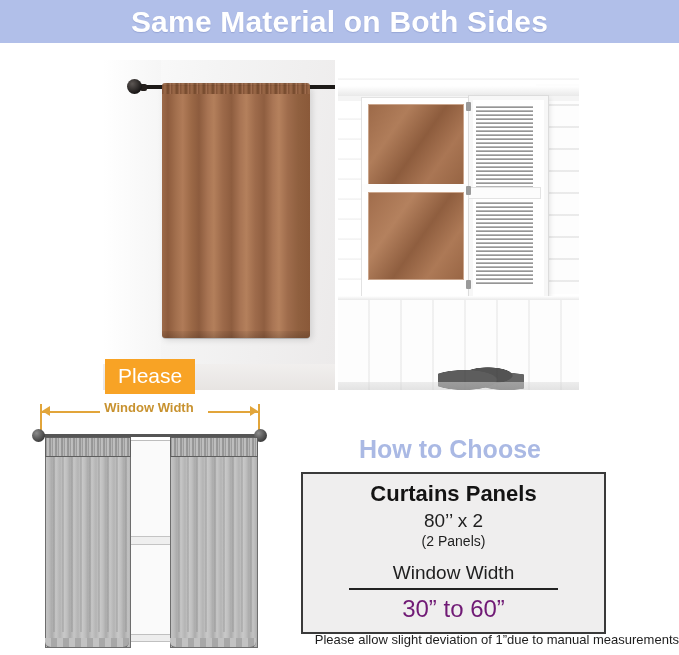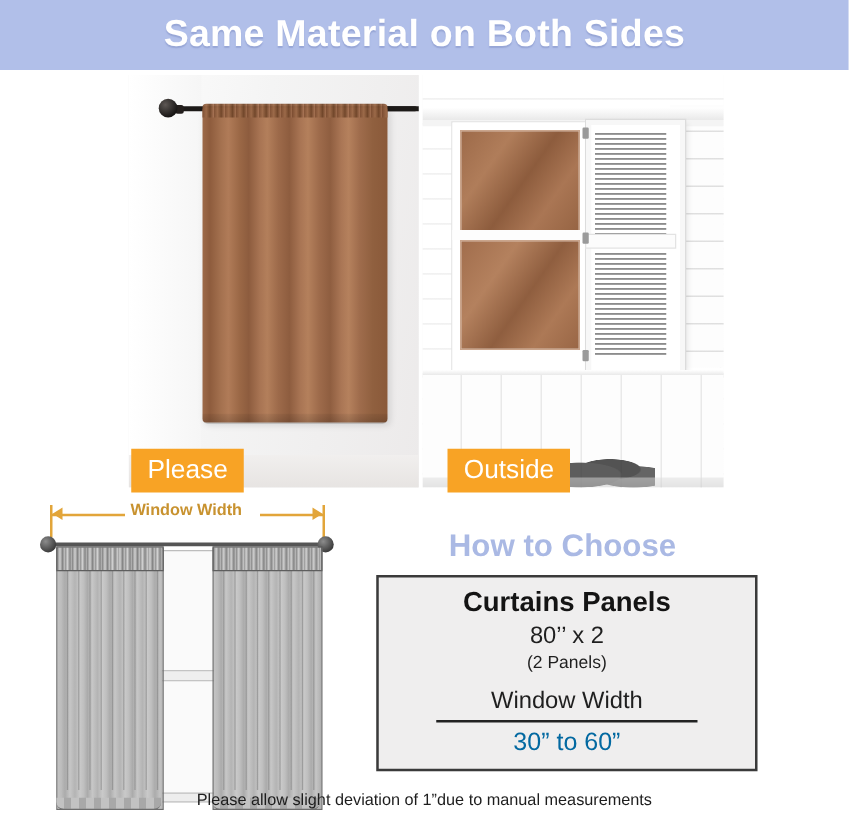--- a/index.html
+++ b/index.html
@@ -7,21 +7,21 @@
     width:679px;height:655px;
     background:#ffffff;
     font-family:"Liberation Sans", sans-serif;
     overflow:hidden;
     position:relative;
   }
   #page{position:relative;width:679px;height:655px;background:#fff;}
 
   
   .banner{
-    position:absolute;left:0;top:0;width:679px;height:56px;
+    position:absolute;left:0;top:0;width:679px;height:43px;
     background:#b1bfe9;
     display:flex;align-items:center;justify-content:center;
   }
   .banner-title{
     color:#ffffff;font-size:30px;font-weight:bold;
     letter-spacing:.2px;
     font-family:"Liberation Sans", sans-serif;
     text-shadow:0 1px 1px rgba(120,135,190,.45);
   }
 
@@ -180,44 +180,44 @@
   .dg-hem{position:absolute;top:240px;height:9px;
     background:repeating-linear-gradient(90deg,#c2c2c2 0 6px,#a8a8a8 6px 12px);
     border-bottom:1px solid #6d6d6d;border-radius:0 0 6px 6px;}
   .dg-hem-l{left:27px;width:84px;}
   .dg-hem-r{left:152px;width:86px;}
 
   
   .choose{position:absolute;left:290px;top:418px;width:320px;}
   .choose-title{
     text-align:center;color:#aab9e4;font-size:25px;font-weight:bold;
-    font-family:"Liberation Sans", sans-serif;margin:5px 0 8px 0;
+    font-family:"Liberation Sans", sans-serif;margin:17px 0 8px 0;
     text-shadow:0 1px 0 rgba(255,255,255,.6);
   }
   .choose-table{
     position:relative;width:305px;margin-left:11px;
     background:#efeeee;border:2px solid #3a3a3a;
     box-sizing:border-box;
   }
   .row{text-align:center;}
   .row-curtains{padding:7px 0 2px 0;font-size:22px;font-weight:bold;color:#141414;}
   .row-size{padding:1px 0 0 0;font-size:19px;color:#1f1f1f;}
   .row-panels{padding:1px 0 6px 0;font-size:14px;color:#1f1f1f;}
   .row-suggestion{
     background:#b1bfe9;color:#ffffff;font-size:18px;font-weight:bold;
     padding:4px 0 5px 0;letter-spacing:.3px;
     text-shadow:0 1px 1px rgba(120,135,190,.4);
   }
   .row-window{padding:7px 0 4px 0;font-size:19px;color:#1f1f1f;}
   .rule{height:2px;background:#222;margin:0 46px;}
-  .row-range{padding:5px 0 9px 0;font-size:20px;color:#0369a1;}
+  .row-range{padding:5px 0 9px 0;font-size:24px;color:#701a75;}
 
   .note{
     position:absolute;left:0;top:632px;width:679px;
-    text-align:center;font-size:13px;color:#1d1d1d;
+    text-align:right;font-size:13px;color:#1d1d1d;
     font-family:"Liberation Sans", sans-serif;
   }
 </style>
 </head>
 <body>
 
 <div id="page">
 
   <div class="banner">
     <div class="banner-title">Same Material on Both Sides</div>
@@ -257,21 +257,20 @@
       <div class="ext-hinge" style="left:128px;top:220px;"></div>
       <div class="ext-ledge"></div>
       <div class="ext-lower-wall"></div>
       <div class="ext-bush"></div>
       <div class="ext-grass"></div>
     </div>
 
   </div>
 
   <div class="tag tag-inside">Please</div>
-  <div class="tag tag-outside">Outside</div>
 
   <div class="diagram">
     <div class="dim-label">Window Width</div>
     <div class="dim-line-l"></div>
     <div class="dim-line-r"></div>
     <div class="dim-tick dim-tick-l"></div>
     <div class="dim-tick dim-tick-r"></div>
     <div class="dim-arrow dim-arrow-l"></div>
     <div class="dim-arrow dim-arrow-r"></div>
 

